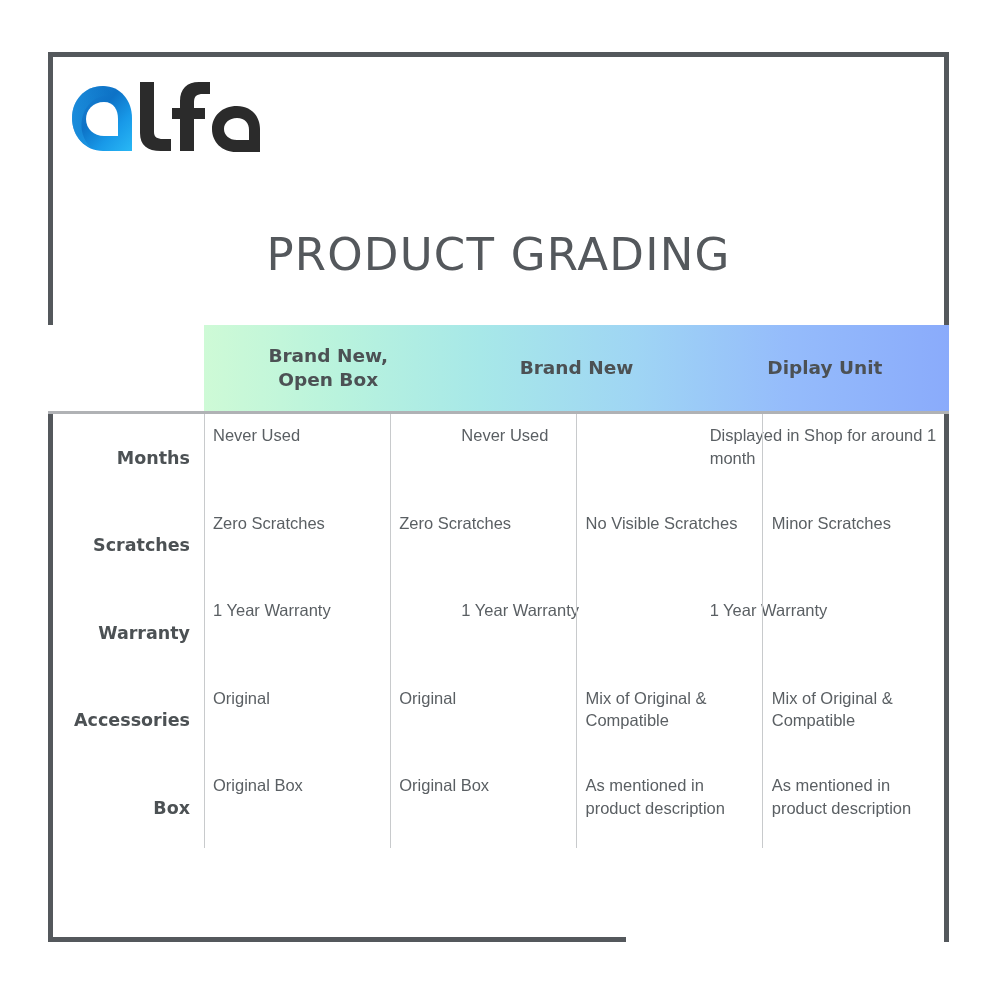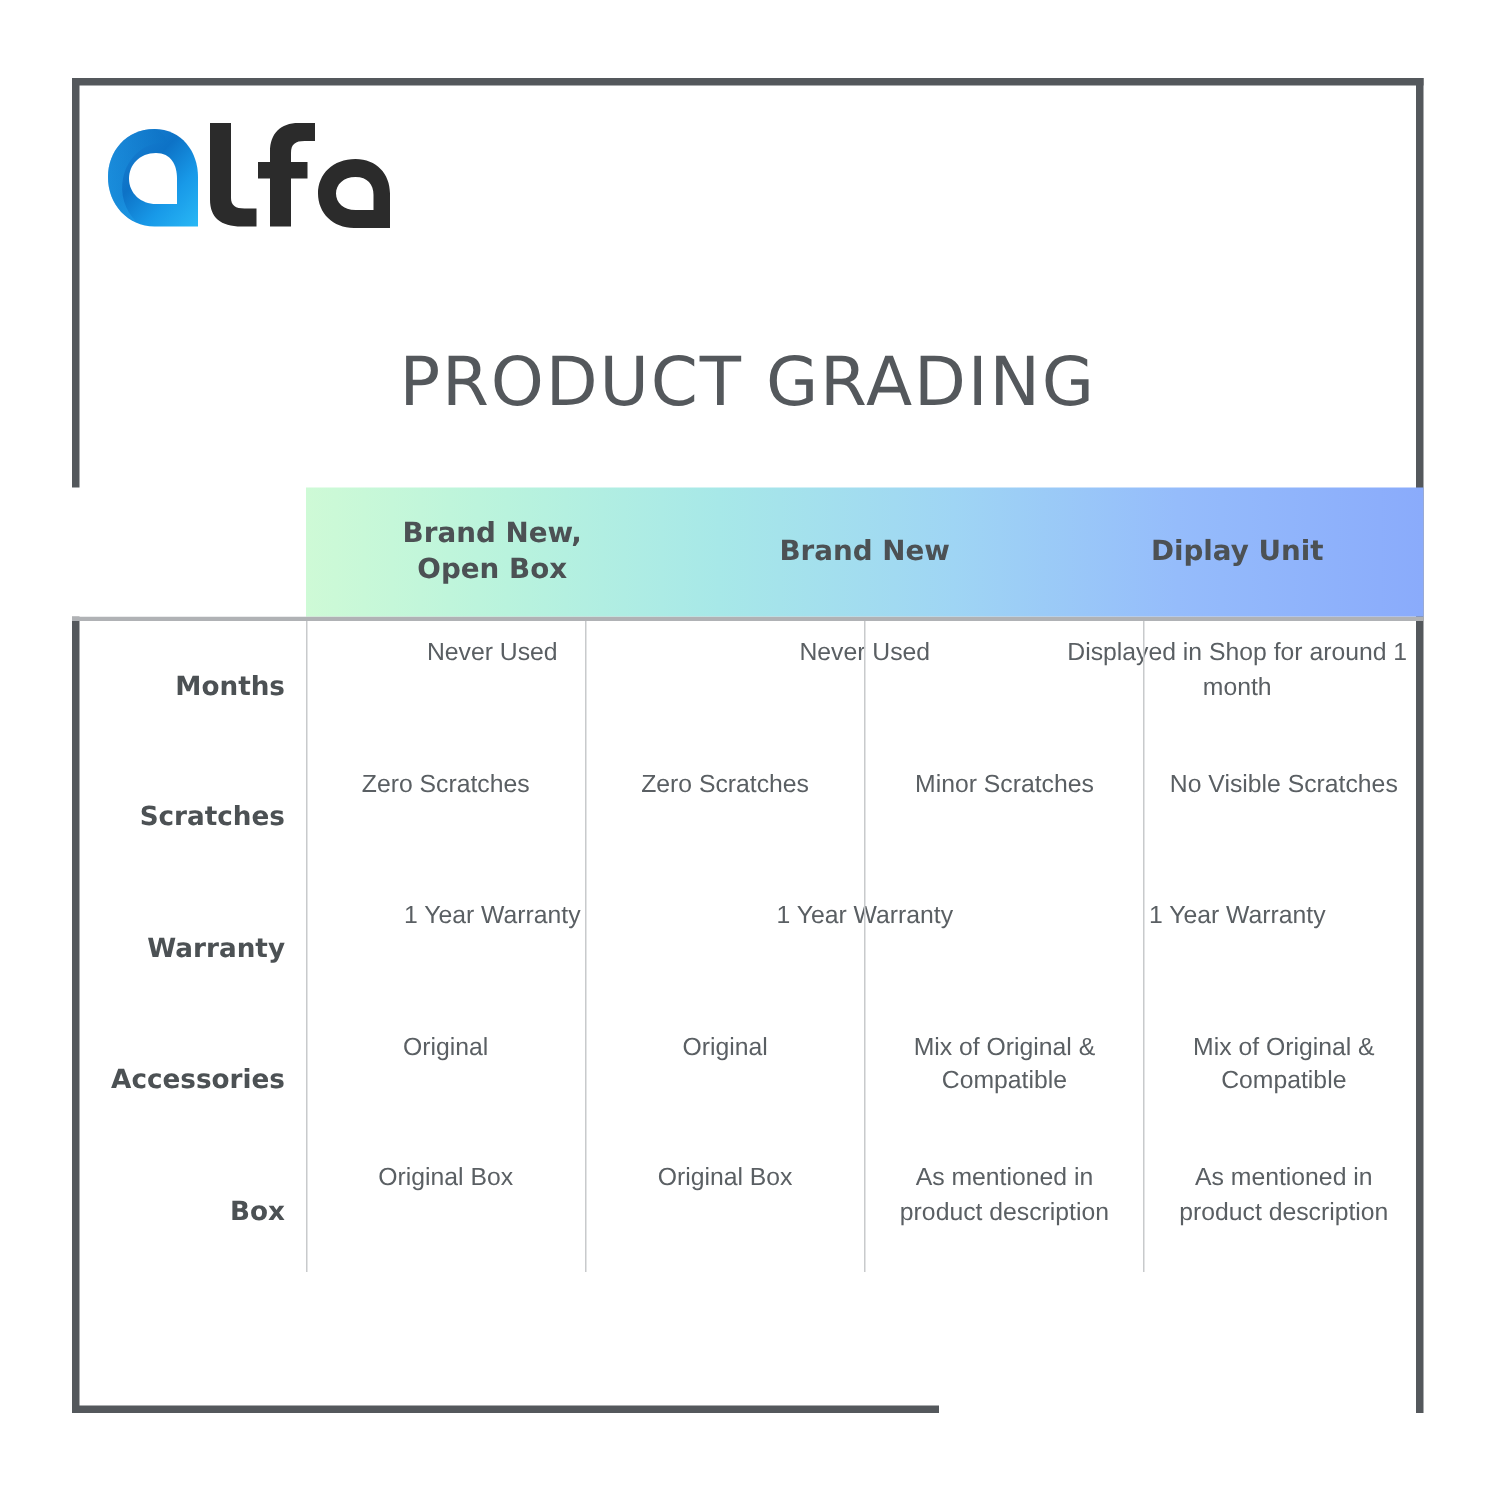--- a/index.html
+++ b/index.html
@@ -138,21 +138,20 @@
     padding-right: 14px;
     box-sizing: border-box;
     font-size: 17.5px;
     font-weight: bold;
     color: #4c5154;
     font-family: "DejaVu Sans", sans-serif;
   }
   .cells {
     flex: 1 1 auto;
     display: flex;
-    text-align: center;
   }
   .cell {
     flex: 1 1 0;
     box-sizing: border-box;
     padding: 10px 9px 0 9px;
     font-size: 16.5px;
     color: #5a5f63;
     line-height: 1.38;
     font-family: "Liberation Sans", sans-serif;
   }
@@ -246,22 +245,22 @@
           <div class="cell">Never Used</div>
           <div class="cell">Displayed in Shop for around 1 month</div>
         </div>
       </div>
 
       <div class="row">
         <div class="row-label">Scratches</div>
         <div class="cells">
           <div class="cell">Zero Scratches</div>
           <div class="cell">Zero Scratches</div>
+          <div class="cell">No Visible Scratches</div>
           <div class="cell">Minor Scratches</div>
-          <div class="cell">No Visible Scratches</div>
         </div>
       </div>
 
       <div class="row">
         <div class="row-label">Warranty</div>
         <div class="cells">
           <div class="cell">1 Year Warranty</div>
           <div class="cell">1 Year Warranty</div>
           <div class="cell">1 Year Warranty</div>
         </div>

